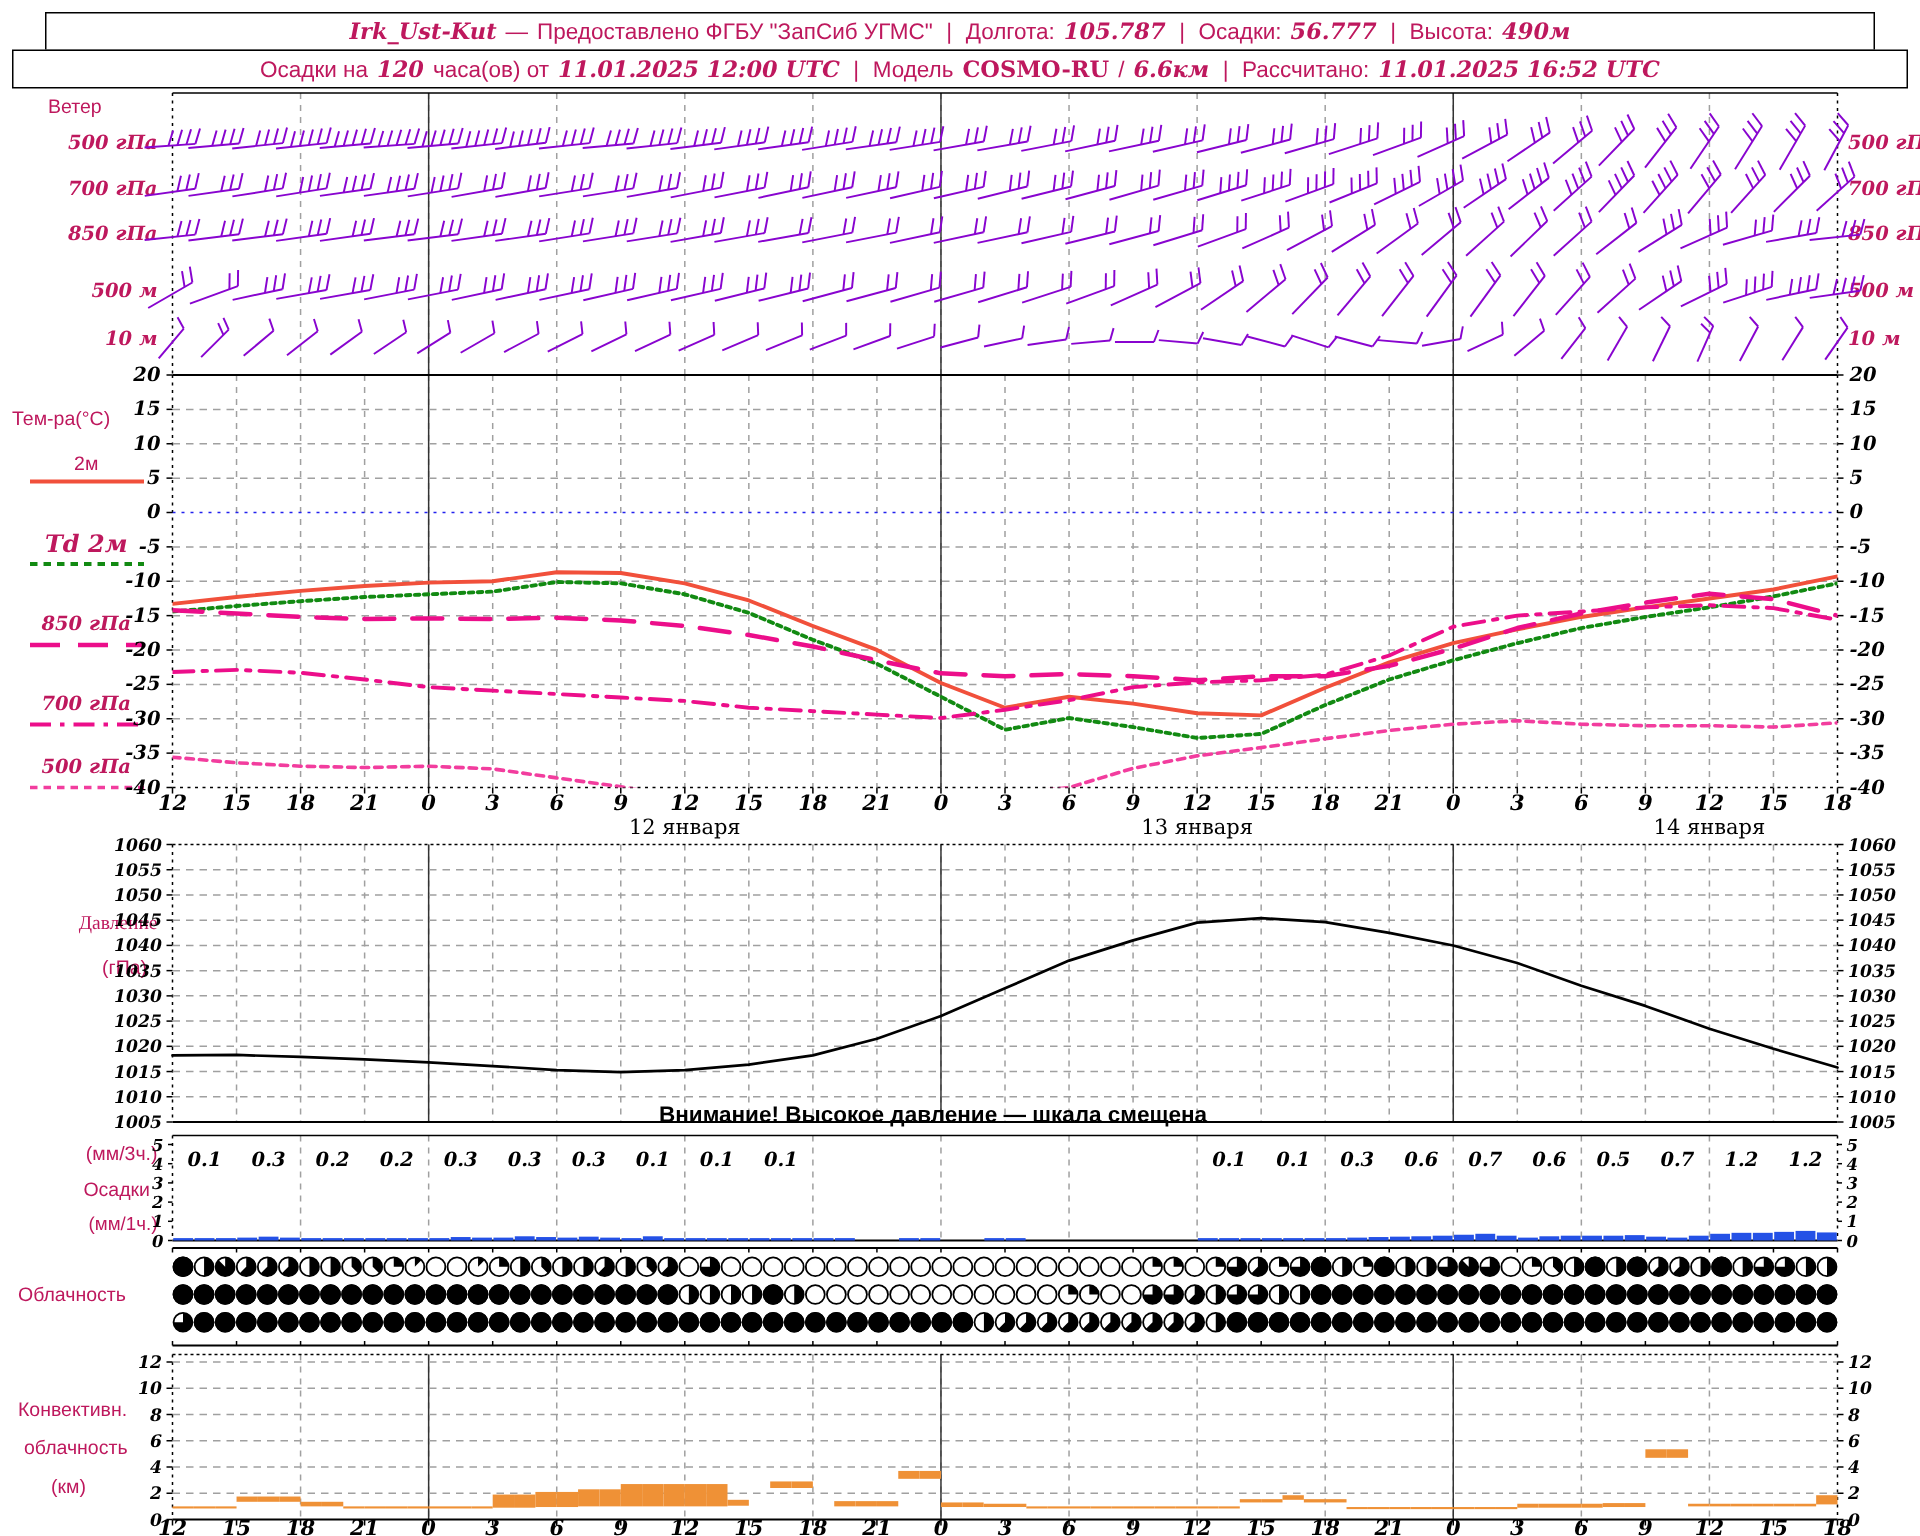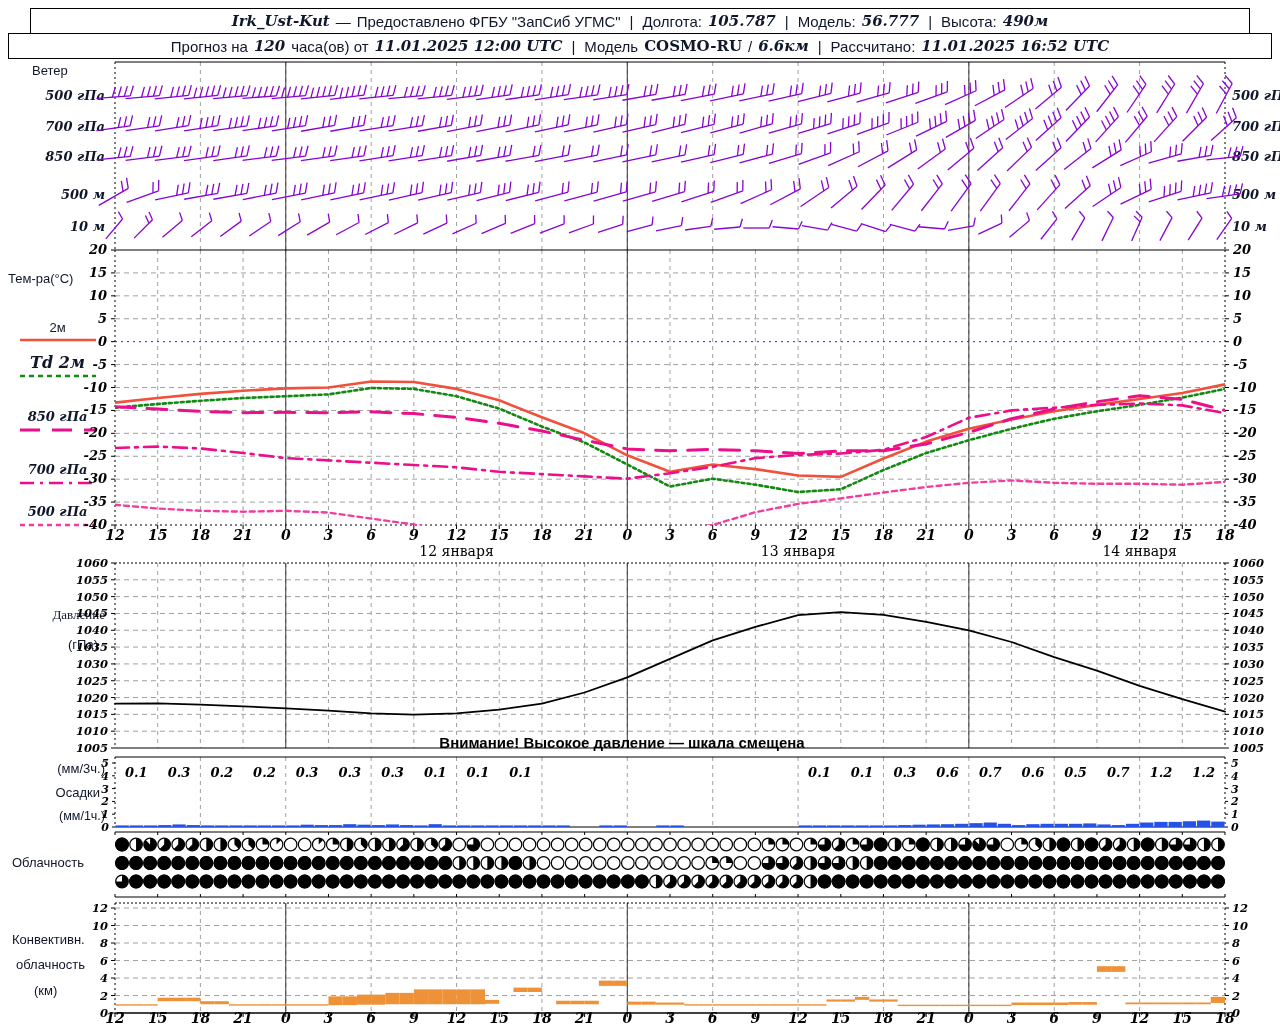--- a/index.html
+++ b/index.html
@@ -1,17 +1,17 @@
 <!DOCTYPE html>
 <html><head>
 <meta charset="utf-8">
 <style>
   html,body{margin:0;padding:0;background:#fff;}
   .canvas{position:relative;width:1280px;height:1024px;background:#ffffff;overflow:hidden;
-          font-family:"Liberation Sans",sans-serif;color:#0f172a;}
+          font-family:"Liberation Sans",sans-serif;color:#be185d;}
   .hdr{position:absolute;border:1px solid #000;display:flex;align-items:center;justify-content:center;
        font-size:15px;white-space:pre;background:#fff;}
   .hdr .sep{margin:0 9px;font-weight:normal;}
   .it{font-family:"DejaVu Serif",serif;font-style:italic;font-weight:bold;}
   .bd{font-family:"DejaVu Serif",serif;font-weight:bold;}
   .sp{margin-left:6px;}
   .side-label{position:absolute;font-size:13px;line-height:14px;}
   .ra{text-align:right;}
   .num-it{font-family:"DejaVu Serif",serif;font-style:italic;font-weight:bold;}
   svg text{fill:#000;}
@@ -23,43 +23,43 @@
   .plabel{font:italic bold 13px "DejaVu Serif",serif;}
   .warn{font:bold 15px "Liberation Sans",sans-serif;}
   .legend-line{display:block;margin:2px auto 0 auto;}
 </style>
 </head>
 <body>
 
 <div class="canvas">
 
   <div class="hdr" style="left:30px;top:8px;width:1218px;height:24px;">
-    <span class="it">Irk_Ust-Kut</span><span class="sp">—</span><span class="sp">Предоставлено ФГБУ "ЗапСиб УГМС"</span><span class="sep">|</span><span>Долгота:</span><span class="it sp">105.787</span><span class="sep">|</span><span>Модель:</span><span class="it sp">56.777</span><span class="sep">|</span><span>Высота:</span><span class="it sp">490м</span>
+    <span class="it">Irk_Ust-Kut</span><span class="sp">—</span><span class="sp">Предоставлено ФГБУ "ЗапСиб УГМС"</span><span class="sep">|</span><span>Долгота:</span><span class="it sp">105.787</span><span class="sep">|</span><span>Осадки:</span><span class="it sp">56.777</span><span class="sep">|</span><span>Высота:</span><span class="it sp">490м</span>
   </div>
 
   <div class="hdr" style="left:8px;top:33px;width:1262px;height:24px;">
-    <span>Прогноз на</span><span class="num-it sp">120</span><span class="sp">часа(ов) от</span><span class="it sp">11.01.2025 12:00 UTC</span><span class="sep">|</span><span>Модель</span><span class="bd sp">COSMO-RU</span><span class="sp">/</span><span class="num-it sp">6.6км</span><span class="sep">|</span><span>Рассчитано:</span><span class="it sp">11.01.2025 16:52 UTC</span>
+    <span>Осадки на</span><span class="num-it sp">120</span><span class="sp">часа(ов) от</span><span class="it sp">11.01.2025 12:00 UTC</span><span class="sep">|</span><span>Модель</span><span class="bd sp">COSMO-RU</span><span class="sp">/</span><span class="num-it sp">6.6км</span><span class="sep">|</span><span>Рассчитано:</span><span class="it sp">11.01.2025 16:52 UTC</span>
   </div>
 
   <div class="side-label" style="left:32px;top:64px;width:72px;">Ветер</div>
   <div class="side-label ra num-it" style="left:10px;top:89px;width:95px;">500 гПа</div>
   <div class="side-label ra num-it" style="left:10px;top:120px;width:95px;">700 гПа</div>
   <div class="side-label ra num-it" style="left:10px;top:150px;width:95px;">850 гПа</div>
   <div class="side-label ra num-it" style="left:10px;top:188px;width:95px;">500 м</div>
   <div class="side-label ra num-it" style="left:10px;top:220px;width:95px;">10 м</div>
 
   <div class="side-label num-it" style="left:1232px;top:89px;width:90px;">500 гПа</div>
   <div class="side-label num-it" style="left:1232px;top:120px;width:90px;">700 гПа</div>
   <div class="side-label num-it" style="left:1232px;top:150px;width:90px;">850 гПа</div>
   <div class="side-label num-it" style="left:1232px;top:188px;width:90px;">500 м</div>
   <div class="side-label num-it" style="left:1232px;top:220px;width:90px;">10 м</div>
 
   <div class="side-label" style="left:8px;top:272px;width:98px;">Тем-ра(°C)</div>
 
-  <div class="side-label" style="left:10px;top:321px;width:95px;text-align:center;">
+  <div class="side-label" style="left:10px;top:302px;width:95px;text-align:center;">
     <span>2м</span>
     <svg class="legend-line" width="76" height="6">
         <line x1="0" y1="3" x2="76" y2="3" stroke="#f1503b" stroke-width="2.6"></line>
       </svg>
   </div>
   <div class="side-label" style="left:10px;top:356px;width:95px;text-align:center;">
     <span class="it" style="font-size:16px;">Td  2м</span>
     <svg class="legend-line" width="76" height="6">
         <line x1="0" y1="3" x2="76" y2="3" stroke="#128a12" stroke-width="2.6" stroke-dasharray="5 4"></line>
       </svg>

